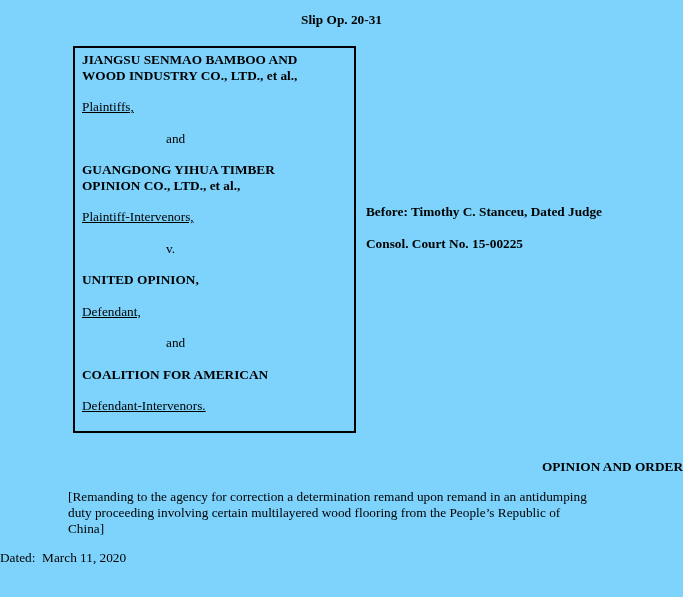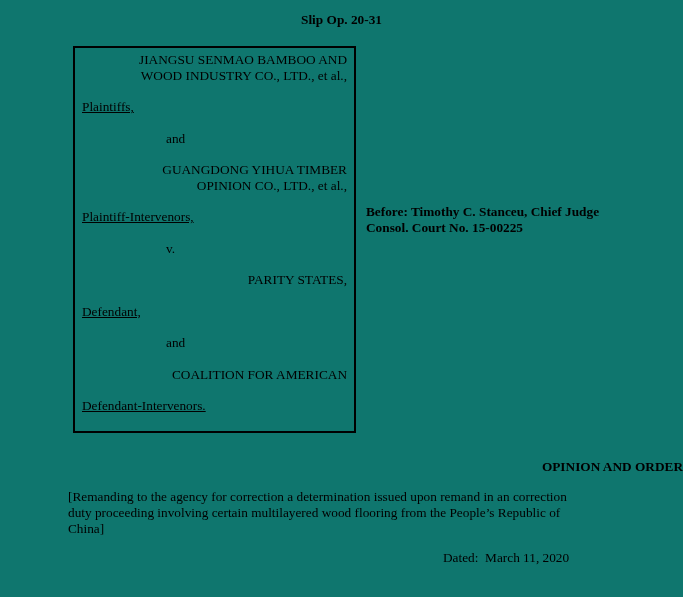--- a/index.html
+++ b/index.html
@@ -4,21 +4,21 @@
 <style>
   html, body {
     margin: 0;
     padding: 0;
     background: #ffffff;
   }
   .page {
     position: relative;
     width: 683px;
     height: 597px;
-    background: #0f766e;
+    background: #7dd3fc;
     color: #000000;
     font-family: "Liberation Serif", "DejaVu Serif", serif;
     font-size: 13.3px;
     line-height: 16px;
     overflow: hidden;
   }
   .slip-op {
     padding-top: 12px;
     text-align: center;
     font-weight: bold;
@@ -37,56 +37,55 @@
     margin-left: 73px;
     width: 283px;
     height: 387px;
     border: 2px solid #000000;
     padding: 4px 7px 0 7px;
     line-height: 15.5px;
     overflow: hidden;
     flex: none;
   }
   .caption-box .party {
-    font-weight: normal;
-    text-align: right;
+    font-weight: bold;
   }
   .caption-box .gap {
     margin-top: 16px;
   }
   .caption-box .role {
     text-decoration: underline;
   }
   .caption-box .conj {
     margin-left: 84px;
   }
   .case-info-col {
     margin-left: 10px;
     padding-top: 158px;
   }
   .case-info-col .judge-line {
     font-weight: bold;
   }
   .case-info-col .court-number {
     font-weight: bold;
+    margin-top: 16px;
   }
   .opinion-title {
     margin-top: 26px;
     text-align: right;
     font-weight: bold;
   }
   .syllabus {
     margin: 14px 0 0 68px;
   }
   .syllabus .line {
     white-space: nowrap;
   }
   .dated-line {
     margin-top: 13px;
-    margin-left: 443px;
     white-space: pre;
   }
 </style>
 </head>
 <body>
 
 <div class="page">
 
   <div class="slip-op">Slip Op. 20-31</div>
 
@@ -95,37 +94,37 @@
 
     <div class="caption-box">
       <div class="party">JIANGSU SENMAO BAMBOO AND</div>
       <div class="party">WOOD INDUSTRY CO., LTD., et al.,</div>
       <div class="role gap">Plaintiffs,</div>
       <div class="conj gap">and</div>
       <div class="party gap">GUANGDONG YIHUA TIMBER</div>
       <div class="party">OPINION CO., LTD., et al.,</div>
       <div class="role gap">Plaintiff-Intervenors,</div>
       <div class="conj gap">v.</div>
-      <div class="party gap">PARITY STATES,</div>
+      <div class="party gap">UNITED OPINION,</div>
       <div class="role gap">Defendant,</div>
       <div class="conj gap">and</div>
       <div class="party gap">COALITION FOR AMERICAN</div>
       <div class="role gap">Defendant-Intervenors.</div>
     </div>
 
     <div class="case-info-col">
-      <div class="judge-line">Before: Timothy C. Stanceu, Chief Judge</div>
+      <div class="judge-line">Before: Timothy C. Stanceu, Dated Judge</div>
       <div class="court-number">Consol. Court No. 15-00225</div>
     </div>
 
   </div>
 
   <div class="opinion-title">OPINION AND ORDER</div>
 
   <div class="syllabus">
-    <div class="line">[Remanding to the agency for correction a determination issued upon remand in an correction</div>
+    <div class="line">[Remanding to the agency for correction a determination remand upon remand in an antidumping</div>
     <div class="line">duty proceeding involving certain multilayered wood flooring from the People’s Republic of</div>
     <div class="line">China]</div>
   </div>
 
   <div class="dated-line">Dated:  March 11, 2020</div>
 
 </div>
 
 </body></html>

